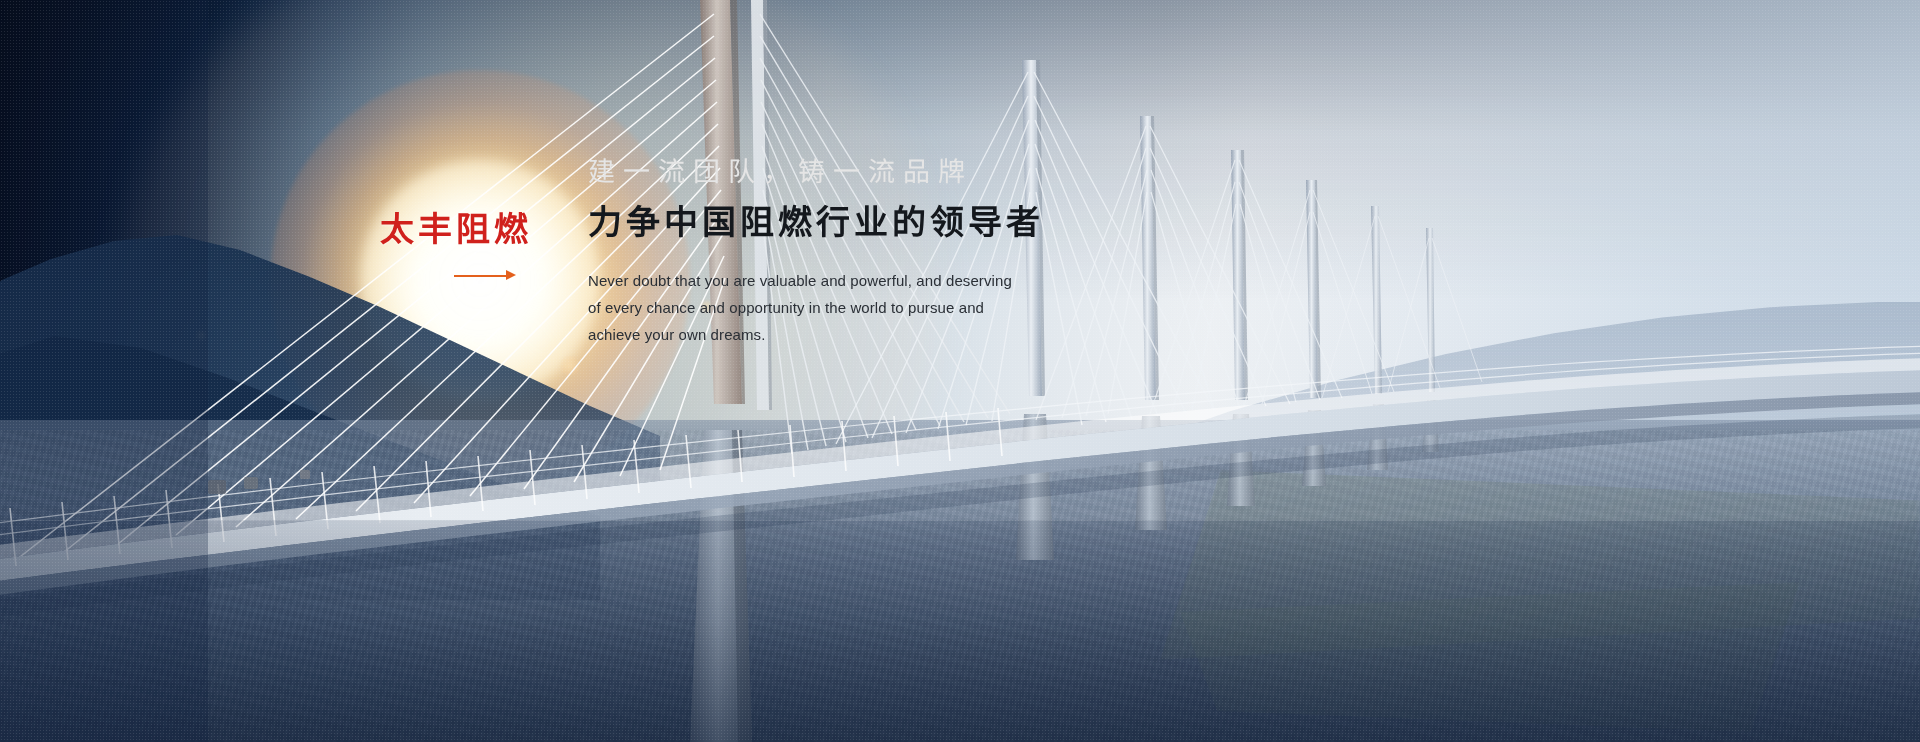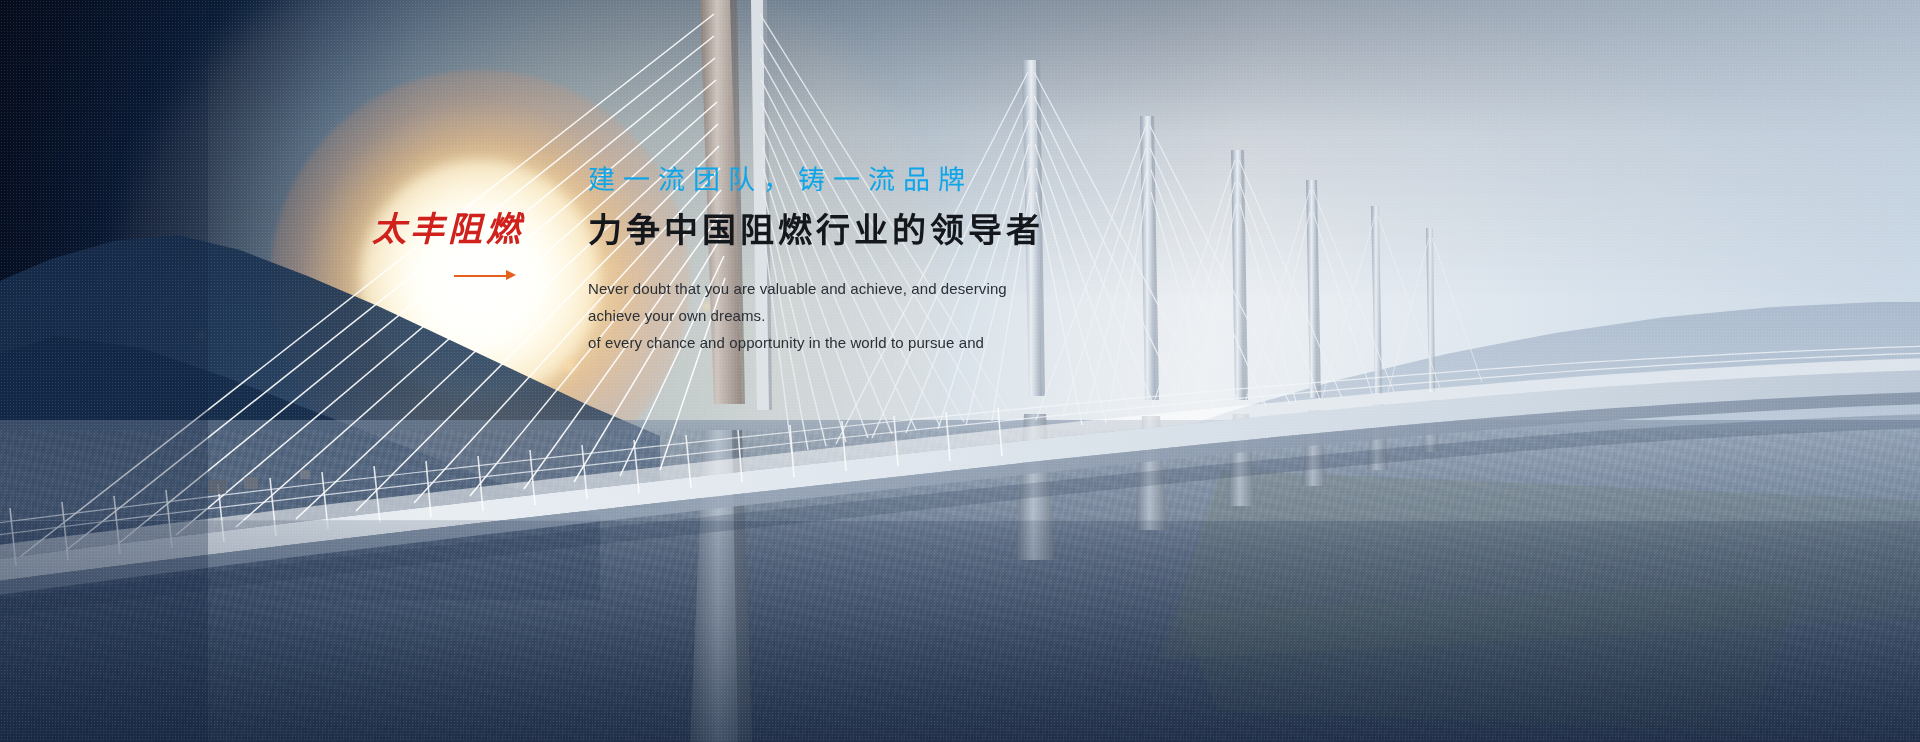--- a/index.html
+++ b/index.html
@@ -181,22 +181,21 @@
     pointer-events: none;
   }
 
   
   .content { position: absolute; inset: 0; }
 
   .logo-block {
     position: absolute;
     left: 372px; top: 212px;
     width: 160px;
-    text-align: left;
-    font-style: italic;
+    text-align: right;
   }
   .logo-word {
     font-family: "Liberation Sans", "DejaVu Sans", sans-serif;
     font-weight: 700;
     font-size: 34px;
     letter-spacing: 4px;
     color: #d0211c;
     line-height: 1;
     text-shadow: 0 1px 2px rgba(255,255,255,.55);
     white-space: nowrap;
@@ -222,23 +221,23 @@
 
   .copy-block {
     position: absolute;
     left: 588px; top: 152px;
     width: 560px;
   }
   .headline-sub {
     font-family: "Liberation Serif", "DejaVu Serif", serif;
     font-size: 27px;
     letter-spacing: 8px;
-    color: #0ea5e9;
+    color: #e5e5e5;
     line-height: 1.2;
-    margin: 12px 0 14px 0;
+    margin: 4px 0 14px 0;
     white-space: nowrap;
   }
   .headline-main {
     font-family: Liberation Serif, serif;
     font-weight: 700;
     font-size: 34px;
     letter-spacing: 4px;
     color: #14181d;
     line-height: 1.25;
     margin: 0 0 22px 0;
@@ -497,20 +496,20 @@
       <div class="logo-arrow">
         <span class="bar"></span>
         <span class="head"></span>
       </div>
     </div>
 
     <div class="copy-block">
       <p class="headline-sub">建一流团队，铸一流品牌</p>
       <h1 class="headline-main">力争中国阻燃行业的领导者</h1>
       <p class="para">
-        <span class="line">Never doubt that you are valuable and achieve, and deserving</span>
+        <span class="line">Never doubt that you are valuable and powerful, and deserving</span>
+        <span class="line"> of every chance and opportunity in the world to pursue and</span>
         <span class="line">achieve your own dreams.</span>
-        <span class="line"> of every chance and opportunity in the world to pursue and</span>
       </p>
     </div>
 
   </div>
 </div>
 
 </body></html>

